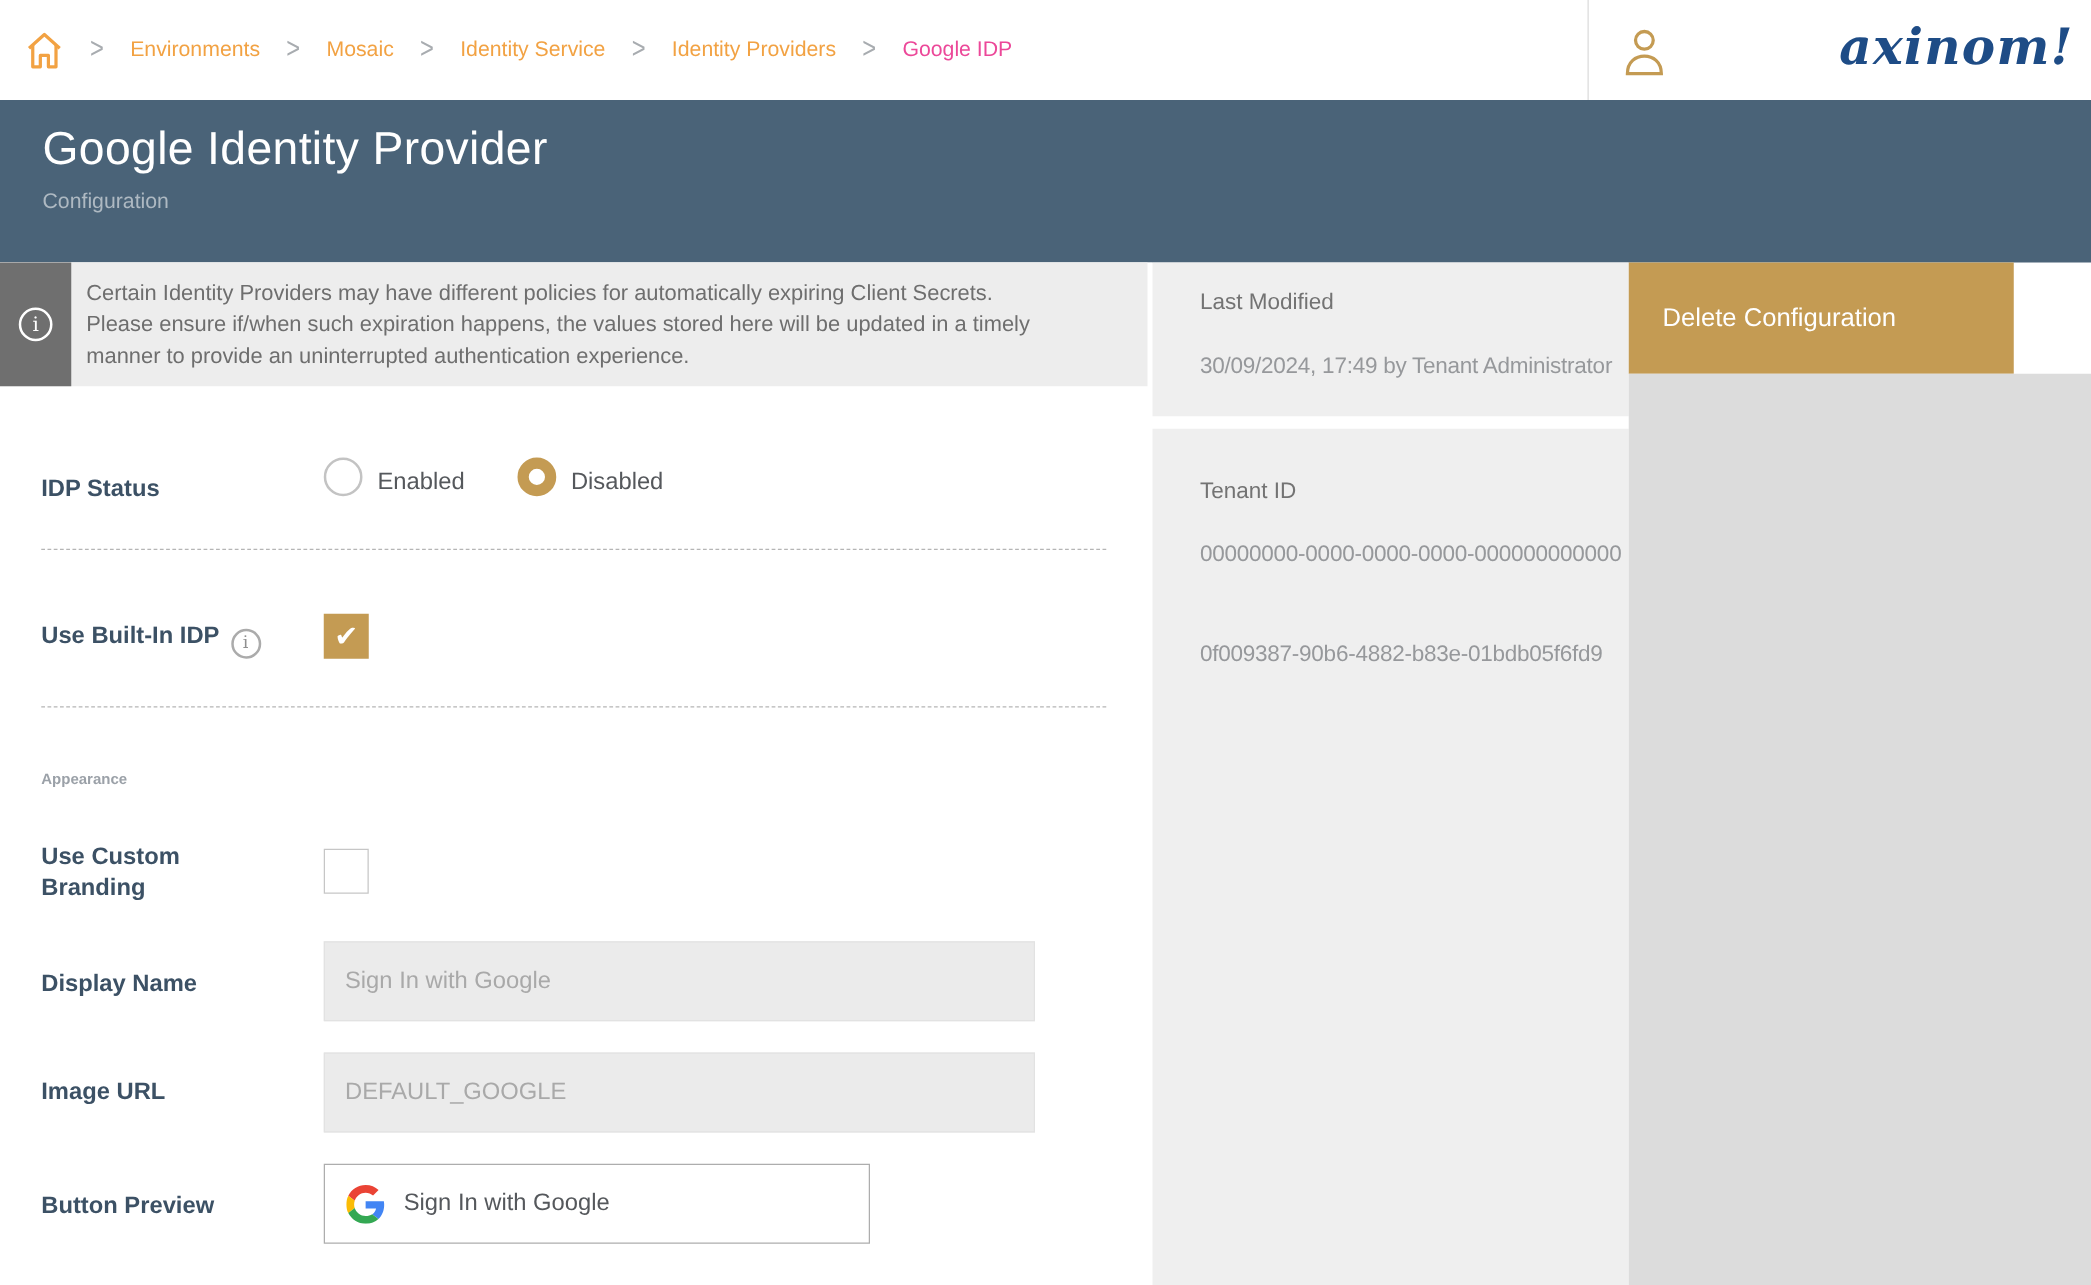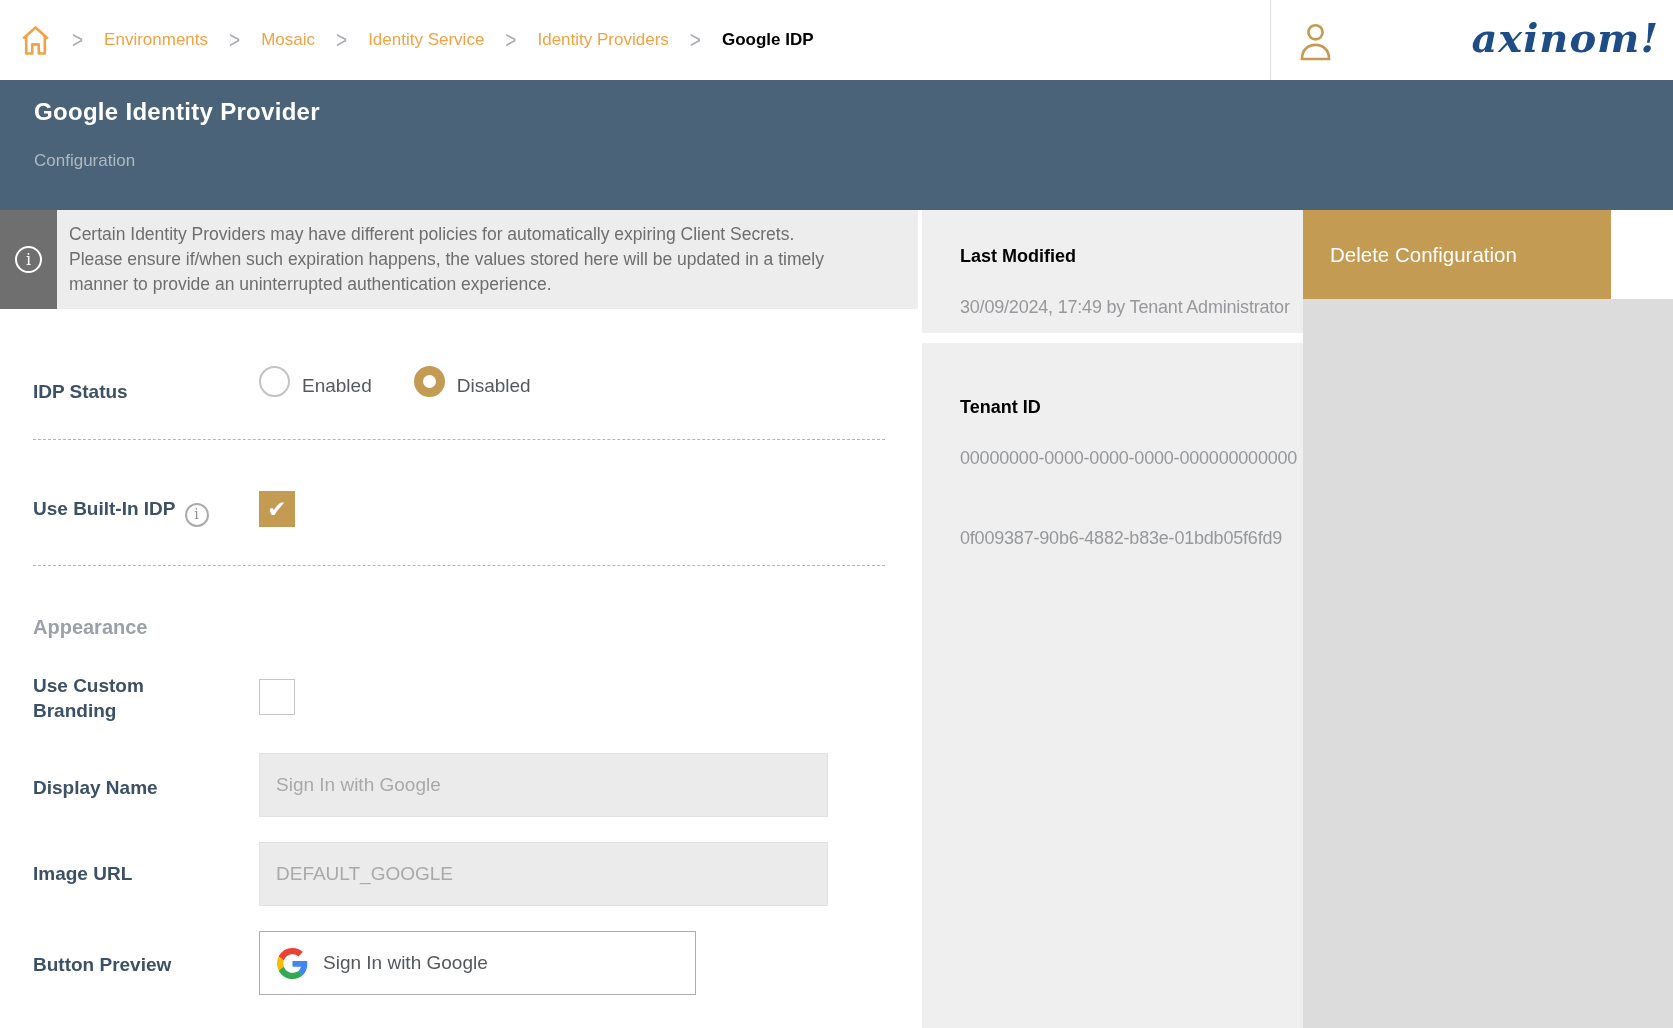--- a/index.html
+++ b/index.html
@@ -3,30 +3,30 @@
 <meta charset="utf-8">
 <style>
   * { margin:0; padding:0; box-sizing:border-box; }
   html,body { width:1673px; height:1028px; overflow:hidden; background:#fff;
     font-family:"Liberation Sans","DejaVu Sans",sans-serif; }
 
   
   .topbar { position:absolute; left:0; top:0; width:1673px; height:80px; background:#fff; }
   .breadcrumb { position:absolute; left:20px; top:0; height:80px; display:flex; align-items:center; gap:21px; }
   .crumb-link { color:#F2A243; font-size:17px; text-decoration:none; cursor:pointer; }
-  .crumb-current { color:#000000; font-size:17px; font-weight:bold; }
+  .crumb-current { color:#ec4899; font-size:17px; font-weight:normal; }
   .crumb-sep { color:#A8ACB0; font-size:19px; font-weight:400; transform:scaleY(1.25); }
   .topbar-divider { position:absolute; left:1270px; top:0; width:1px; height:80px; background:#DCDCDC; }
   .user-icon { position:absolute; left:1297px; top:21px; cursor:pointer; }
   .logo { position:absolute; right:14px; top:14px; font-family:"DejaVu Serif",serif;
     font-style:italic; font-weight:bold; font-size:40px; color:#1E4C86; letter-spacing:1px; }
 
   
   .page-header { position:absolute; left:0; top:80px; width:1673px; height:130px; background:#4A6378; }
-  .page-title { position:absolute; left:34px; top:18px; color:#FFFFFF; font-size:24px; font-weight:700; letter-spacing:.3px; }
+  .page-title { position:absolute; left:34px; top:18px; color:#FFFFFF; font-size:37px; font-weight:400; letter-spacing:.3px; }
   .page-subtitle { position:absolute; left:34px; top:71px; color:#AEB9C2; font-size:17px; }
 
   
   .main { position:absolute; left:0; top:210px; width:922px; height:818px; background:#fff; }
 
   
   .banner { position:absolute; left:0; top:0; width:918px; height:99px; background:#EDEDED; display:flex; }
   .banner-iconbox { width:57px; height:99px; background:#6F6F6F; flex:none;
     display:flex; align-items:center; justify-content:center; }
   .info-circle-white { width:27px; height:27px; border:2px solid #fff; border-radius:50%;
@@ -44,35 +44,35 @@
   .checkbox { position:absolute; left:259px; width:36px; height:36px; background:#fff;
     border:1px solid #C6C6C6; display:flex; align-items:center; justify-content:center; cursor:pointer; }
   .checkbox.on { background:#C49B53; border:none; }
   .checkbox .check { display:none; color:#fff; font-size:23px; font-weight:bold; }
   .checkbox.on .check { display:block; }
 
   .info-circle-gray { display:inline-flex; width:24px; height:24px; border:2px solid #ABABAB; border-radius:50%;
     color:#909090; font-size:14px; align-items:center; justify-content:center;
     font-family:"DejaVu Serif",serif; font-weight:400; vertical-align:-4px; margin-left:9px; }
 
-  .section-heading { position:absolute; left:33px; color:#9BA1A8; font-size:20px; font-weight:bold; }
+  .section-heading { position:absolute; left:33px; color:#9BA1A8; font-size:12px; font-weight:bold; }
 
   .text-input { position:absolute; left:259px; width:569px; height:64px; background:#EBEBEB;
     border:1px solid #E2E2E2; font-size:19px; color:#55585C; padding:0 16px;
     font-family:"Liberation Sans","DejaVu Sans",sans-serif; }
   .text-input::placeholder { color:#A9A9A9; opacity:1; }
 
   .preview-btn { position:absolute; left:259px; top:721px; width:437px; height:64px; background:#fff;
     border:1px solid #ADADAD; display:flex; align-items:center; padding-left:17px; gap:15px; cursor:default; }
   .preview-btn-text { font-size:19px; color:#55585C; }
 
   
   .side1 { position:absolute; left:922px; top:210px; width:381px; height:123px; background:#EFEFEF; padding:21px 0 0 38px; }
   .side2 { position:absolute; left:922px; top:343px; width:381px; height:685px; background:#EFEFEF; padding:39px 16px 0 38px; }
-  .side-heading { font-size:18px; font-weight:bold; color:#000000;margin-top:15px; }
+  .side-heading { font-size:18px; font-weight:normal; color:#737373; }
   .side-value { font-size:18px; color:#96989B; margin-top:30px; white-space:nowrap; letter-spacing:-0.2px; }
   .side-gap28 { height:29px; }
 
   .delete-btn { position:absolute; left:1303px; top:210px; width:308px; height:89px; background:#C49B53;
     color:#fff; font-size:20.5px; display:flex; align-items:center; padding-left:27px; cursor:pointer; border:none; }
   .side-dark { position:absolute; left:1303px; top:299px; width:370px; height:729px; background:#DCDCDC; }
 </style>
 </head>
 <body>
 

